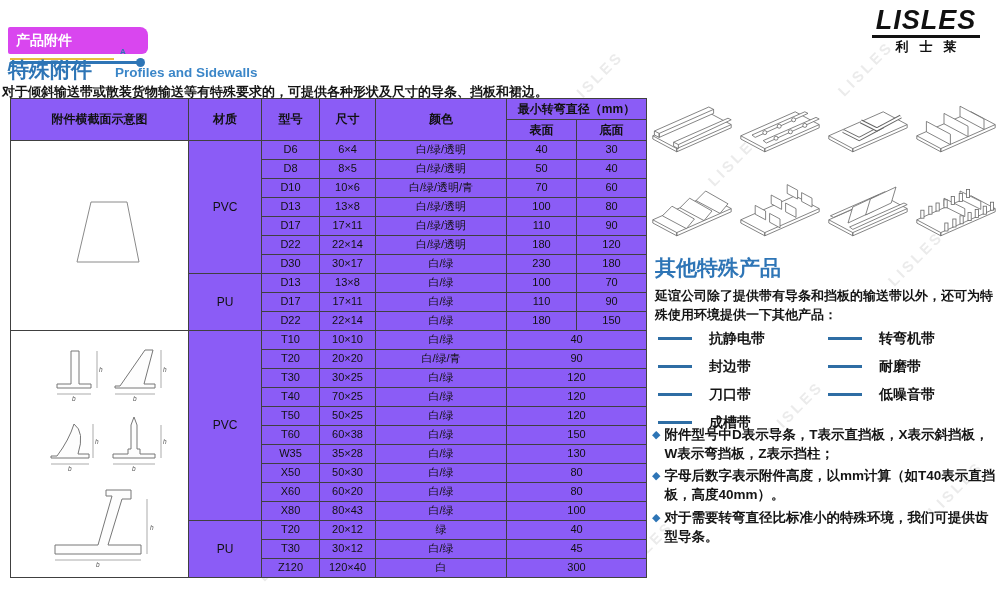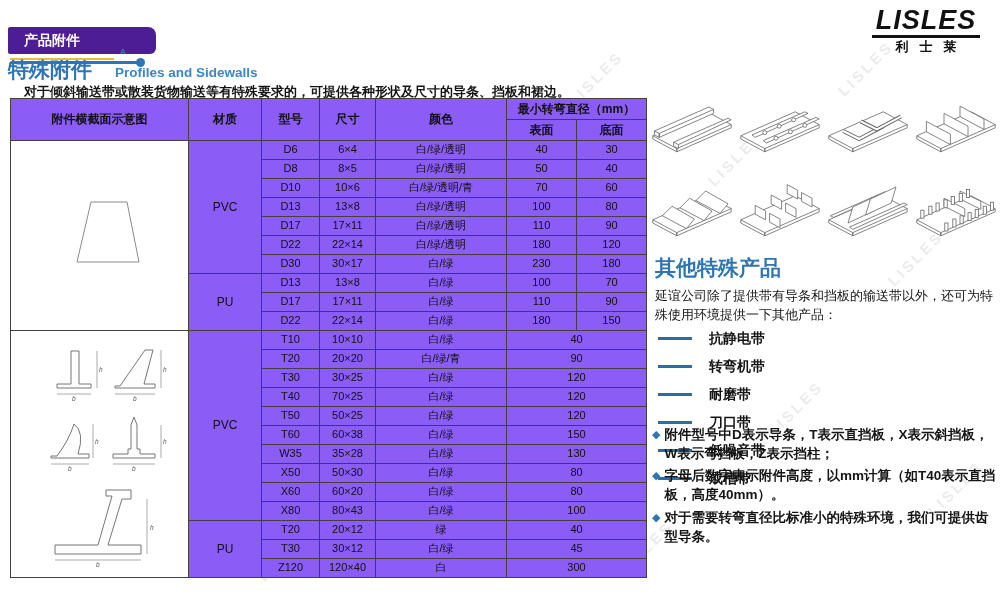--- a/index.html
+++ b/index.html
@@ -4,56 +4,56 @@
 <style>
   html,body{margin:0;padding:0}
   body{width:1000px;height:600px;position:relative;background:#fff;overflow:hidden;
        font-family:"Liberation Sans","DejaVu Sans",sans-serif;color:#151515}
   .layer{position:absolute;z-index:1}
   
   #watermarks{position:absolute;inset:0;z-index:0;pointer-events:none}
   .wm{position:absolute;font-size:15px;letter-spacing:3px;color:rgba(110,110,110,.14);
       transform:rotate(-45deg);font-weight:bold;white-space:nowrap}
   
-  .tab{left:8px;top:27px;width:132px;height:27px;background:#4c1d95;color:#fff;
-       font-size:14px;font-weight:bold;line-height:27px;padding-left:16px;
+  .tab{left:8px;top:27px;width:132px;height:27px;background:#d946ef;color:#fff;
+       font-size:14px;font-weight:bold;line-height:27px;padding-left:8px;
        border-radius:2px 8px 6px 2px}
   .u-gold{left:10px;top:58px;width:104px;height:2px;background:#e9bc3f}
   .u-blue{left:10px;top:61px;width:130px;height:3px;background:#2e75b6;border-radius:2px}
   .u-dot{left:136px;top:58px;width:9px;height:9px;border-radius:50%;background:#2e75b6}
   .u-marker{left:120px;top:47px;font-size:8px;font-weight:bold;color:#2e75b6}
   
   .logo{left:860px;top:6px;width:132px;text-align:center}
   .logo-en{display:inline-block;font-style:italic;font-weight:bold;font-size:27px;
            letter-spacing:1px;color:#111;border-bottom:3px solid #111;line-height:1.05;
            padding:0 4px 1px 4px}
   .logo-cn{font-size:13px;font-weight:bold;letter-spacing:11px;color:#111;margin-top:0;
            padding-left:11px}
   
   .main-title{left:8px;top:56px;font-size:21px;font-weight:bold;color:#2e75b6;white-space:nowrap}
   .main-title .en{font-size:13.5px;font-weight:600;color:#3b86c8;margin-left:23px}
-  .intro{left:24px;top:83px;font-size:13px;font-weight:bold;color:#141414;white-space:nowrap}
+  .intro{left:2px;top:83px;font-size:13px;font-weight:bold;color:#141414;white-space:nowrap}
   
   #spec-table{position:absolute;left:10px;top:98px;width:636px;z-index:1;
               border-collapse:collapse;table-layout:fixed;background:#8b5cf6}
   #spec-table th,#spec-table td{border:1px solid #404040;text-align:center;padding:0;color:#111}
   #spec-table th{font-size:12px;font-weight:bold;height:20px}
   #spec-table td{font-size:11px;height:18px;line-height:1.05}
   #spec-table td.mat{font-size:12px}
   #spec-table td.diagram-cell{vertical-align:middle;background:#fff}
   
   #drawings{left:648px;top:86px;width:352px;height:168px;display:grid;
             grid-template-columns:repeat(4,1fr);grid-auto-rows:84px}
   #drawings svg{display:block}
   
   .other-title{left:655px;top:254px;font-size:21px;font-weight:bold;color:#2e75b6}
-  .other-desc{left:655px;top:287px;width:344px;font-size:13px;font-weight:normal;
+  .other-desc{left:655px;top:287px;width:344px;font-size:13px;font-weight:bold;
               color:#151515;line-height:1.45}
   #products{left:658px;top:331px;width:340px;display:grid;
-            grid-template-columns:1fr;row-gap:13px}
+            grid-template-columns:1fr 1fr;row-gap:13px}
   .product-item{display:flex;align-items:center;font-size:14px;font-weight:bold;color:#151515;height:15px}
   .dash{width:34px;height:3px;background:#2e6da4;margin-right:17px;flex:none}
   
   #notes{left:652px;top:425px;width:348px}
   .note{display:flex;font-size:13.5px;font-weight:bold;color:#151515;line-height:1.42;margin-bottom:3px}
   .note .diamond{color:#2e75b6;margin-right:4px;font-size:11px;line-height:1.75;flex:none}
 </style>
 </head>
 <body>
 
@@ -376,20 +376,24 @@
     <div class="product-item">
       <span class="dash"></span>
       <span>抗静电带</span>
     </div>
     <div class="product-item">
       <span class="dash"></span>
       <span>转弯机带</span>
     </div>
     <div class="product-item">
       <span class="dash"></span>
+      <span>封边带</span>
+    </div>
+    <div class="product-item">
+      <span class="dash"></span>
       <span>耐磨带</span>
     </div>
     <div class="product-item">
       <span class="dash"></span>
       <span>刀口带</span>
     </div>
     <div class="product-item">
       <span class="dash"></span>
       <span>低噪音带</span>
     </div>

